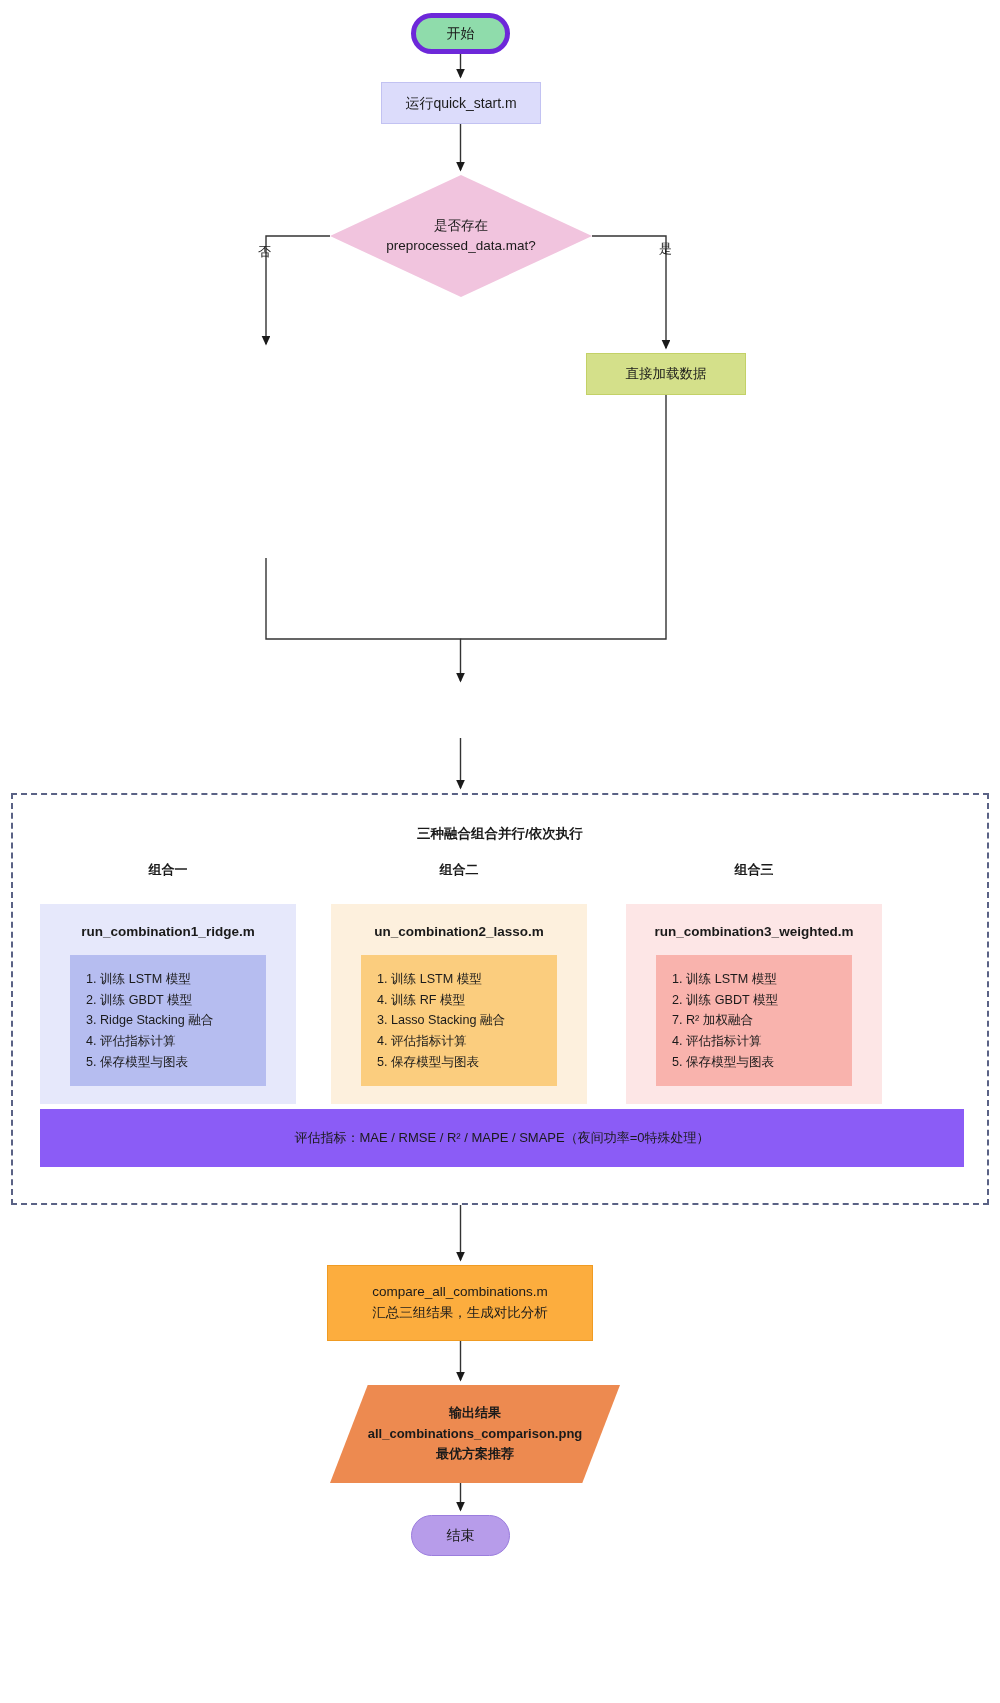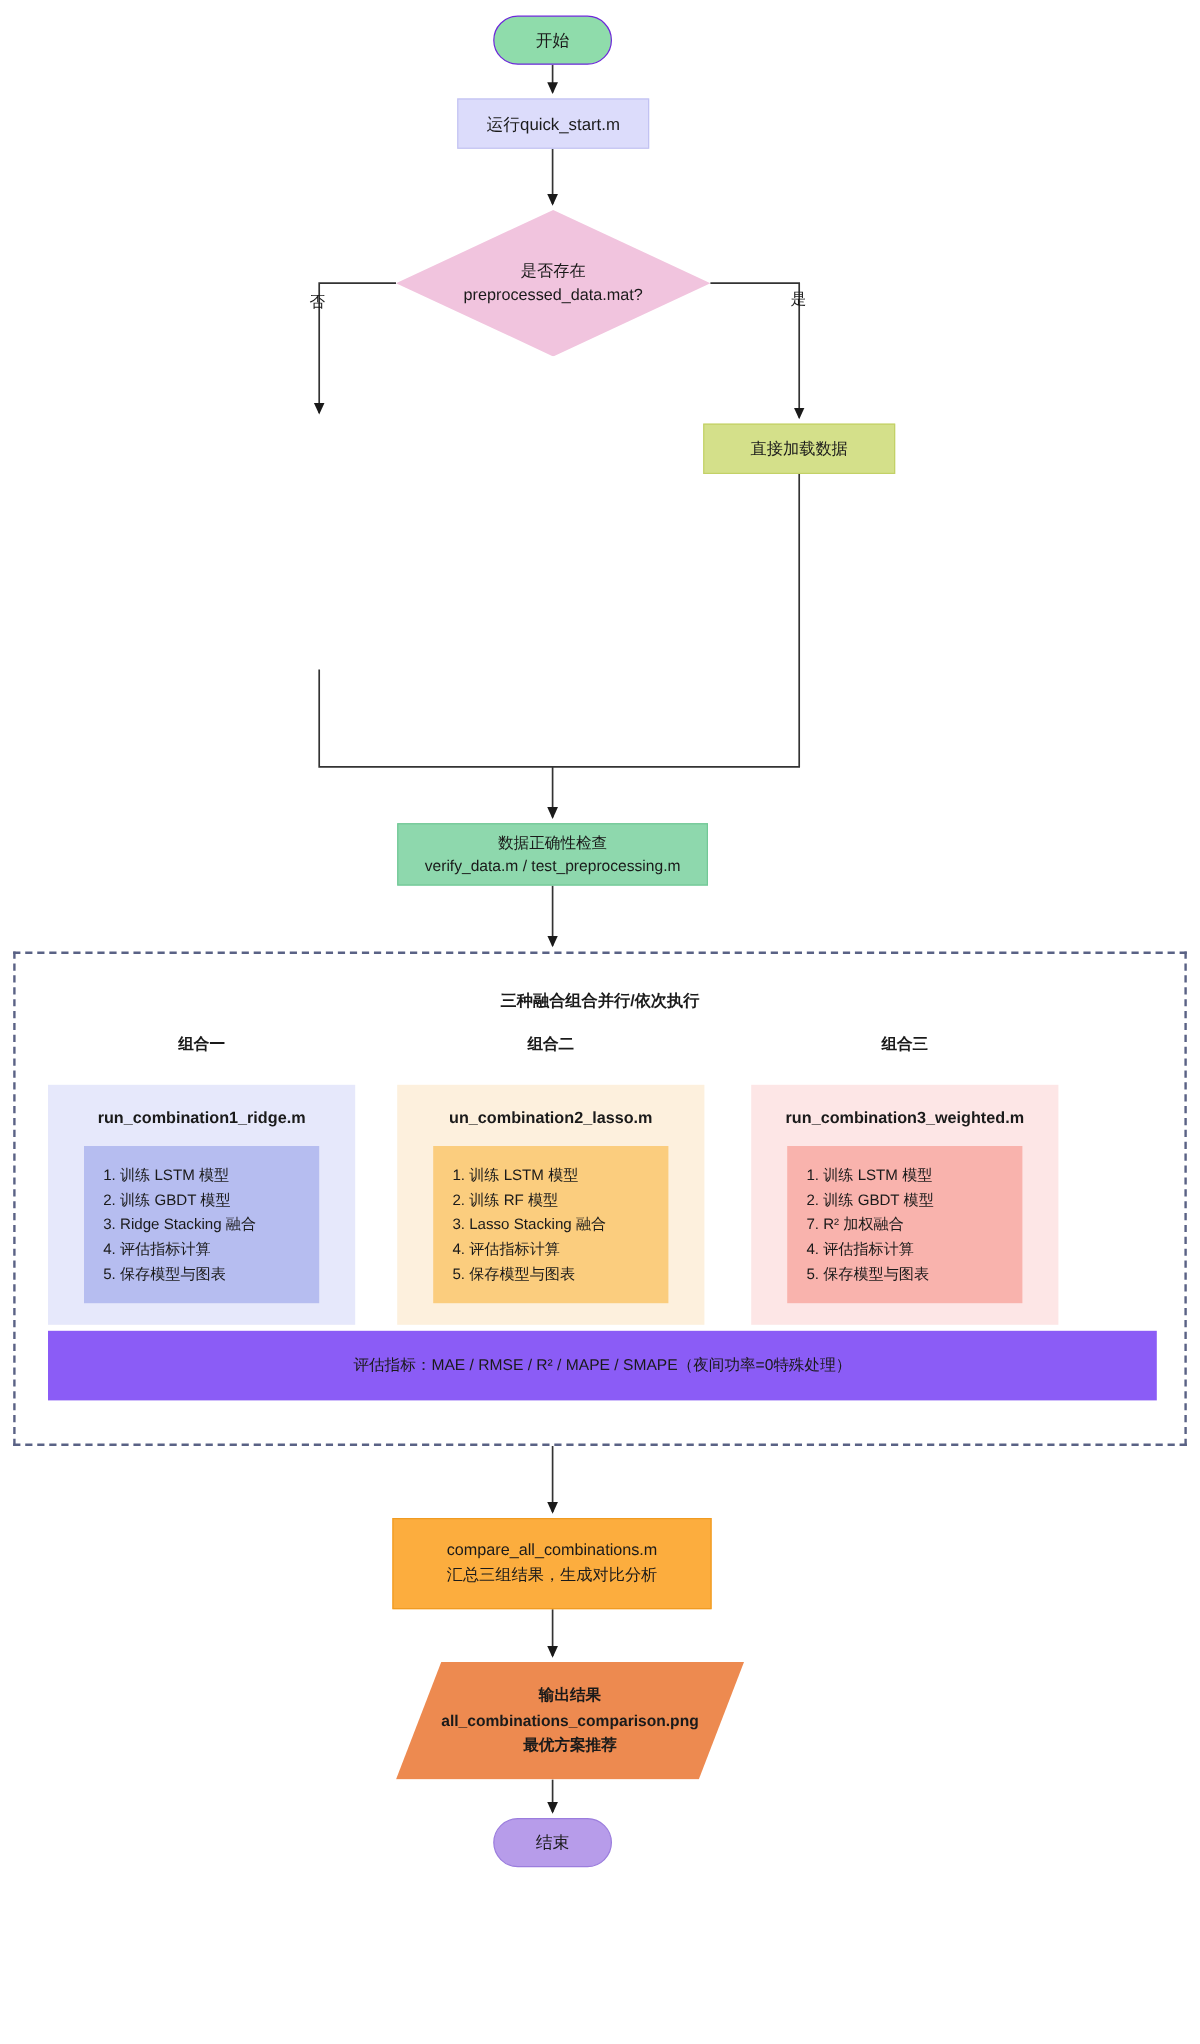--- a/index.html
+++ b/index.html
@@ -20,21 +20,21 @@
     display: flex;
     align-items: center;
     justify-content: center;
     text-align: center;
     color: #1a1a1a;
     line-height: 1.45;
   }
   
   .terminator-start {
     left: 411px; top: 13px; width: 99px; height: 41px;
-    background: #8fdcab; border: 1px solid #6d28d9;
+    background: #8fdcab; border: 5px solid #6d28d9;
     border-radius: 21px; font-size: 14px;
   }
   .terminator-end {
     left: 411px; top: 1515px; width: 99px; height: 41px;
     background: #b79cea; border: 1px solid #9b7ddd;
     border-radius: 21px; font-size: 14px;
   }
   .proc-quickstart {
     left: 381px; top: 82px; width: 160px; height: 42px;
     background: #dcdcfb; border: 1px solid #c2c2f2; font-size: 14px;
@@ -198,24 +198,20 @@
   </div>
 
   <div class="edge-label" style="left:258px; top:243px;">否</div>
   <div class="edge-label" style="left:659px; top:240px;">是</div>
 
 
   <div class="node proc-loaddata">
     <span>直接加载数据</span>
   </div>
 
-  <div class="node proc-verify">
-    <span>数据正确性检查</span>
-    <span>verify_data.m / test_preprocessing.m</span>
-  </div>
 
   <div class="group-box">
     <div class="group-title">三种融合组合并行/依次执行</div>
 
     <div class="combo-col c1">
       <div class="combo-caption">组合一</div>
       <div class="combo-card card1">
         <div class="title">run_combination1_ridge.m</div>
         <div class="steps">
           <div>1. 训练 LSTM 模型</div>
@@ -226,21 +222,21 @@
         </div>
       </div>
     </div>
 
     <div class="combo-col c2">
       <div class="combo-caption">组合二</div>
       <div class="combo-card card2">
         <div class="title">un_combination2_lasso.m</div>
         <div class="steps">
           <div>1. 训练 LSTM 模型</div>
-          <div>2. 训练 RF 模型</div>
+          <div>4. 训练 RF 模型</div>
           <div>3. Lasso Stacking 融合</div>
           <div>4. 评估指标计算</div>
           <div>5. 保存模型与图表</div>
         </div>
       </div>
     </div>
 
     <div class="combo-col c3">
       <div class="combo-caption">组合三</div>
       <div class="combo-card card3">

